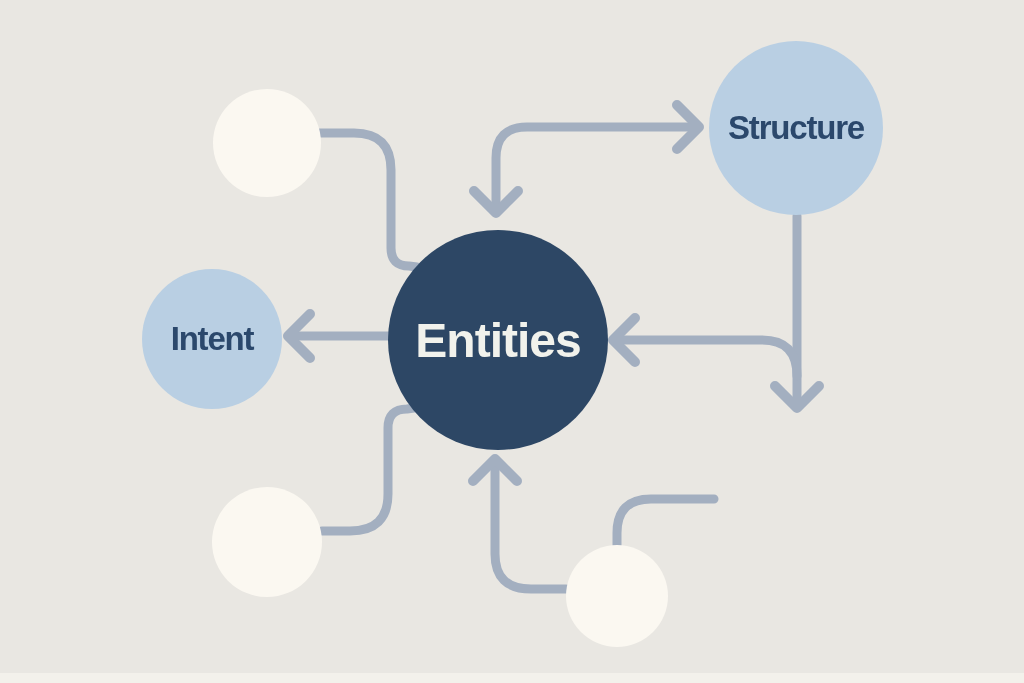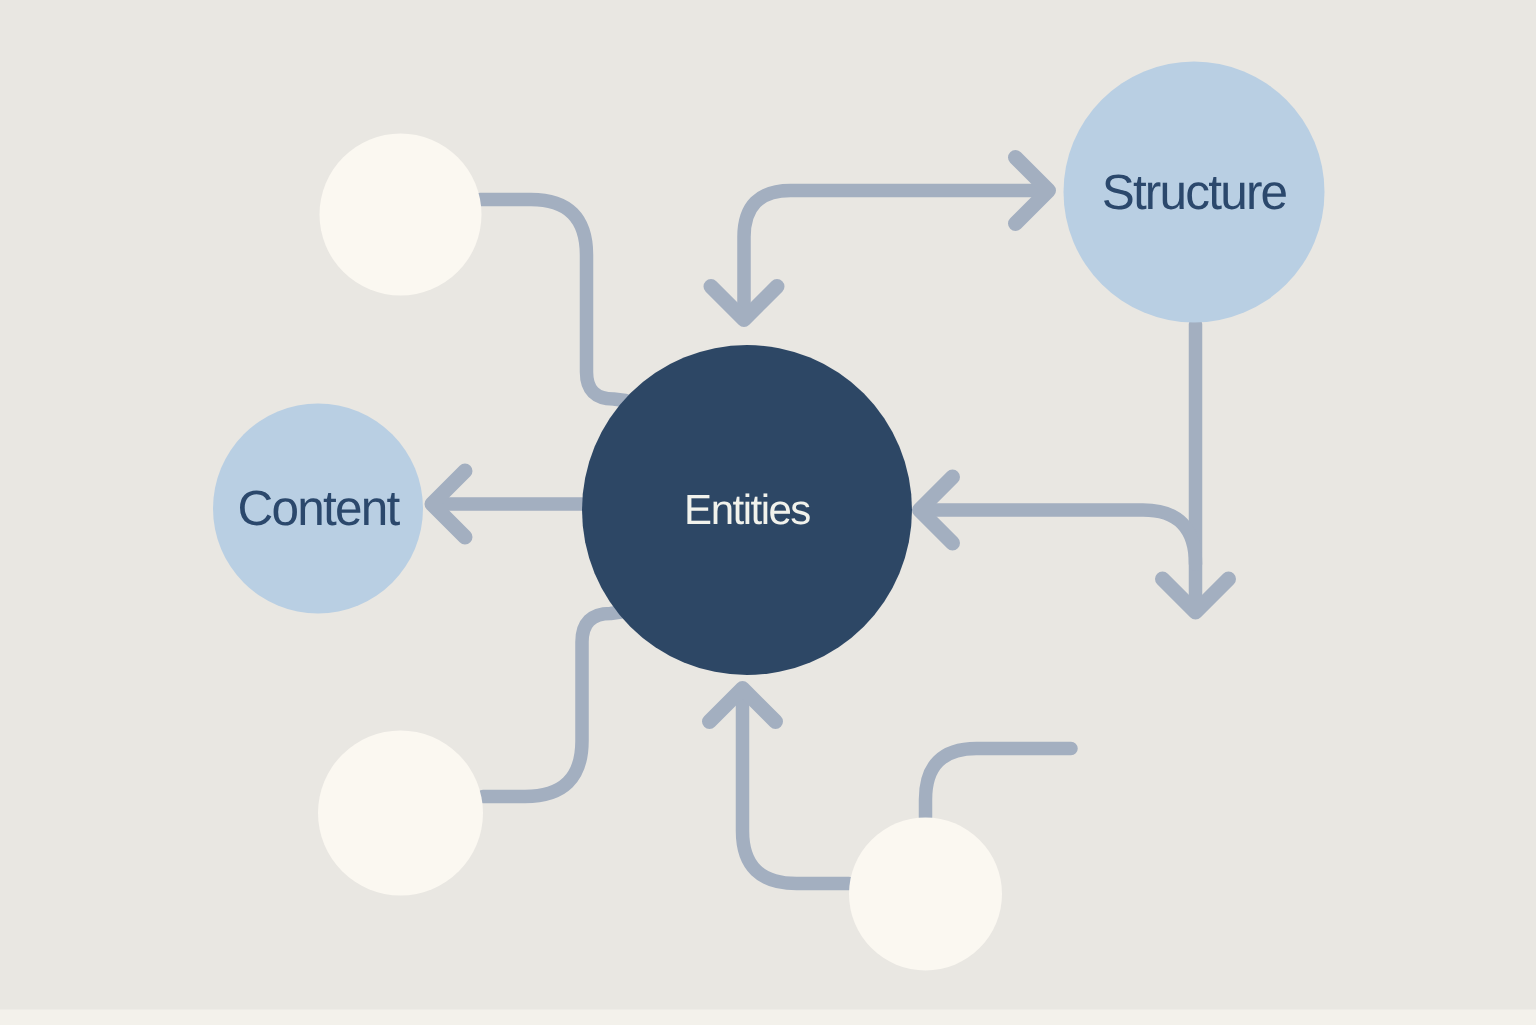--- a/index.html
+++ b/index.html
@@ -43,28 +43,28 @@
     border-radius:50%;
     display:flex;
     align-items:center;
     justify-content:center;
     box-sizing:border-box;
   }
   .node--primary{background:var(--node_primary);}
   .node--secondary{background:var(--node_secondary);}
   .node--unlabeled{background:var(--node_unlabeled);}
   .node__label{
-    font-weight:normal;
+    font-weight:bold;
     letter-spacing:-1px;
     white-space:nowrap;
     user-select:none;
   }
   .node__label--light{
     color:var(--label_light);
-    font-size:28px;
+    font-size:48px;
   }
   .node__label--dark{
     color:var(--label_dark);
     font-size:33px;
     letter-spacing:-1.2px;
   }
   
   .node--entities  {left:388px; top:230px; width:220px; height:220px;}
   .node--structure {left:709px; top:41px;  width:174px; height:174px;}
   .node--intent    {left:142px; top:269px; width:140px; height:140px;}
@@ -111,21 +111,21 @@
 
   <div class="node node--unlabeled node--cream-bl"></div>
 
   <div class="node node--unlabeled node--cream-bc"></div>
 
   <div class="node node--secondary node--structure">
     <span class="node__label node__label--dark">Structure</span>
   </div>
 
   <div class="node node--secondary node--intent">
-    <span class="node__label node__label--dark">Content</span>
+    <span class="node__label node__label--dark">Intent</span>
   </div>
 
 
   <div class="node node--primary node--entities">
     <span class="node__label node__label--light">Entities</span>
   </div>
 
   <div class="footer-strip"></div>
 
 </div>

